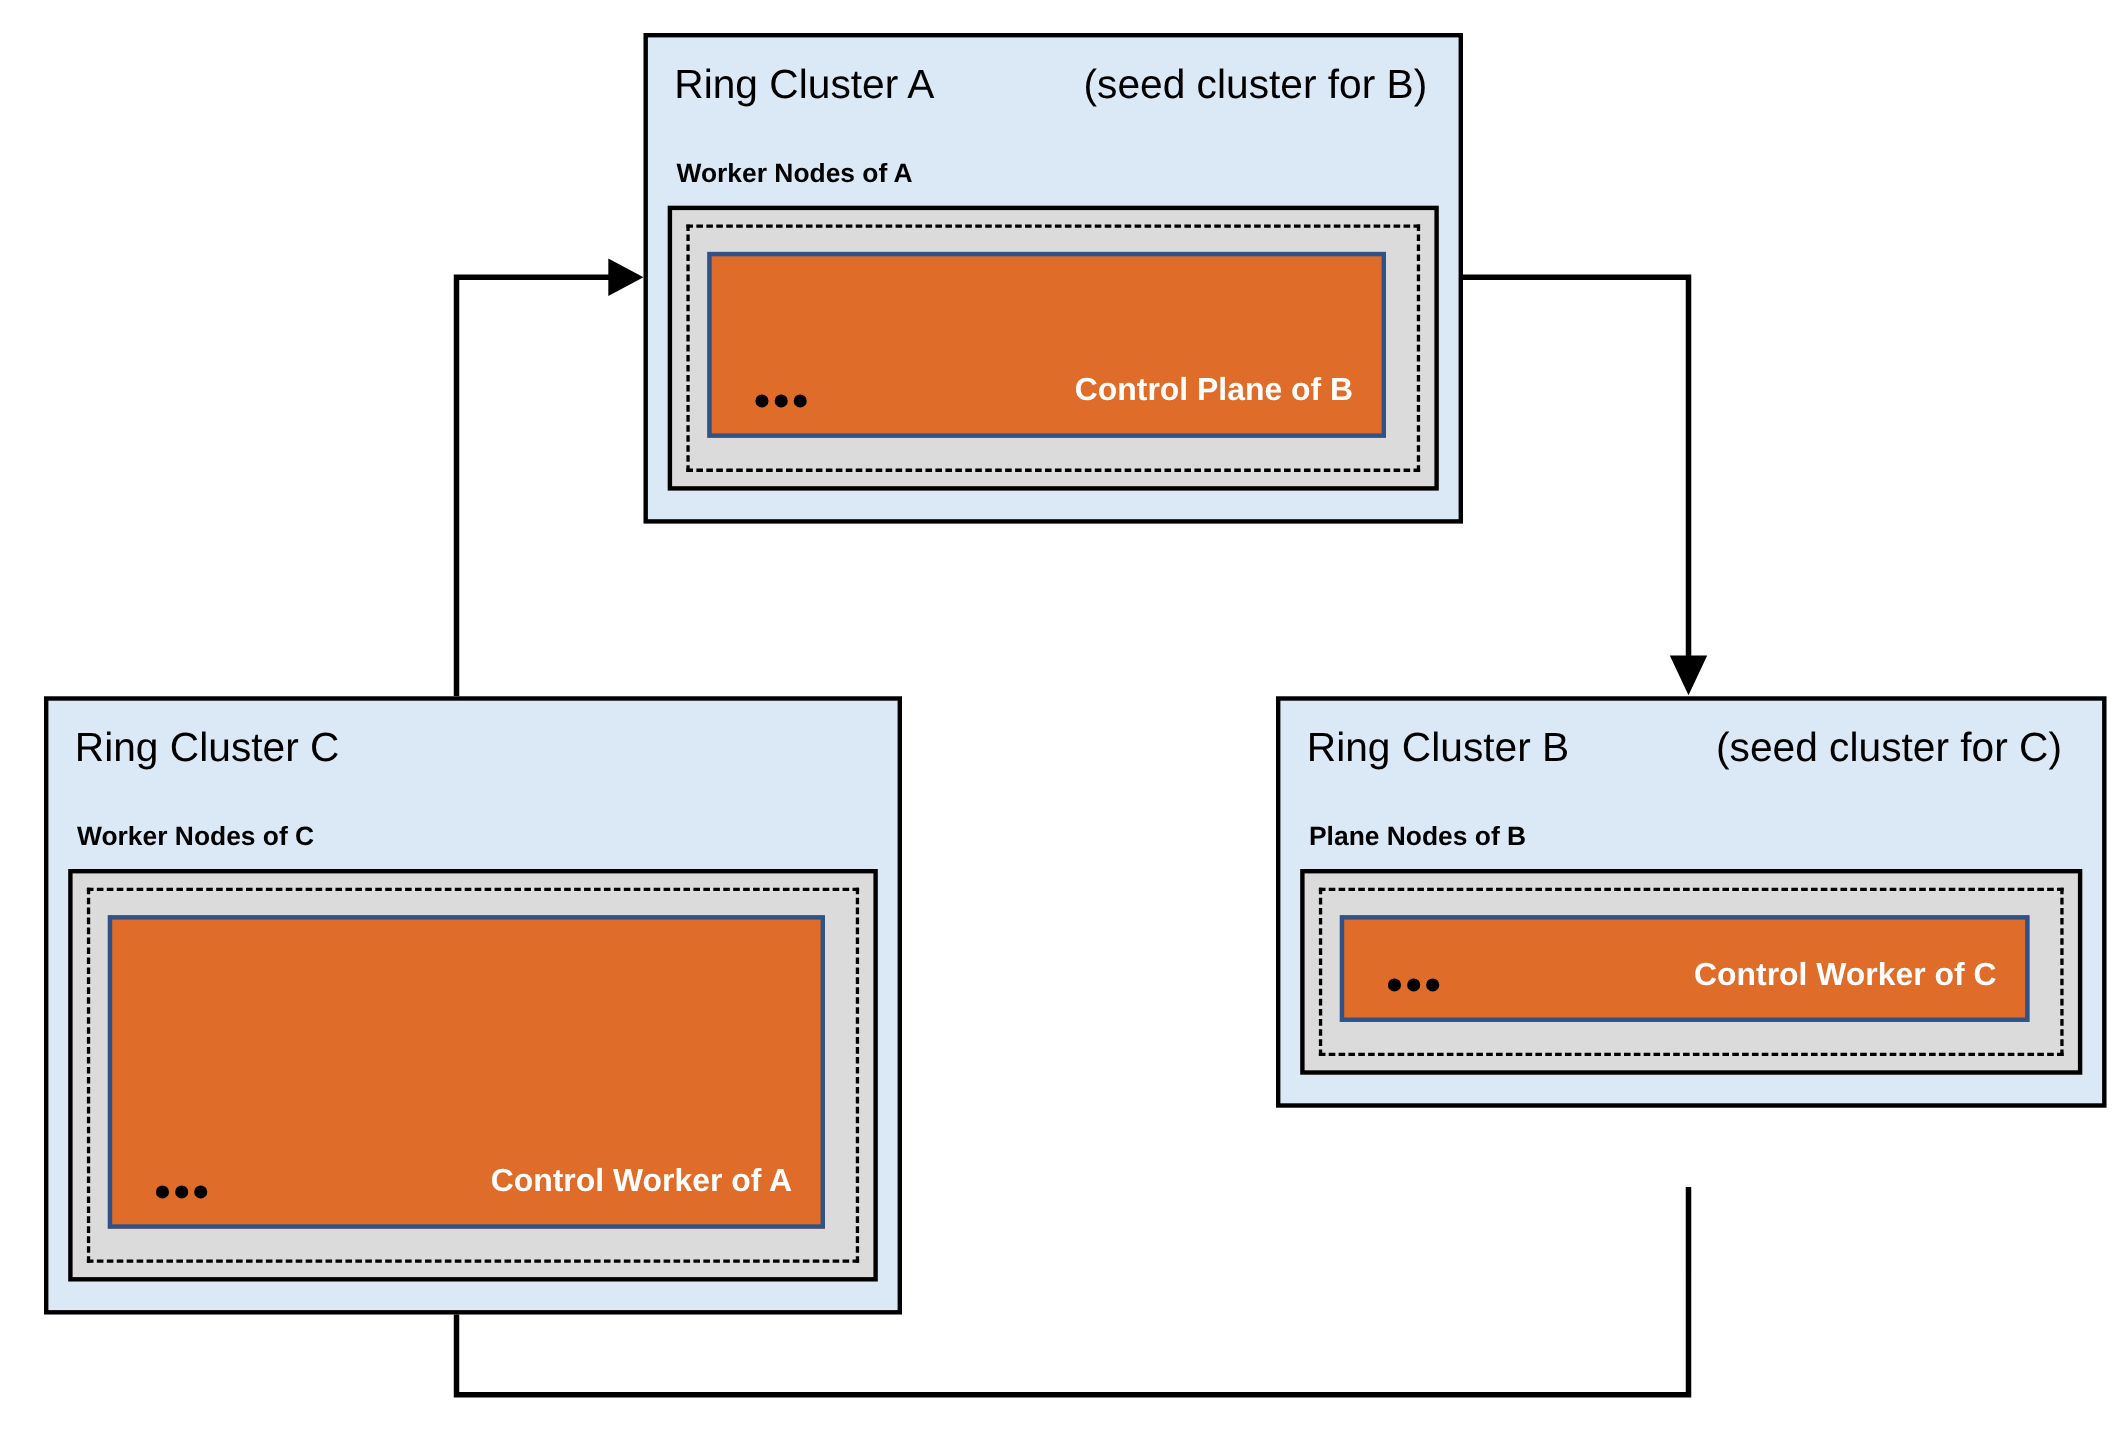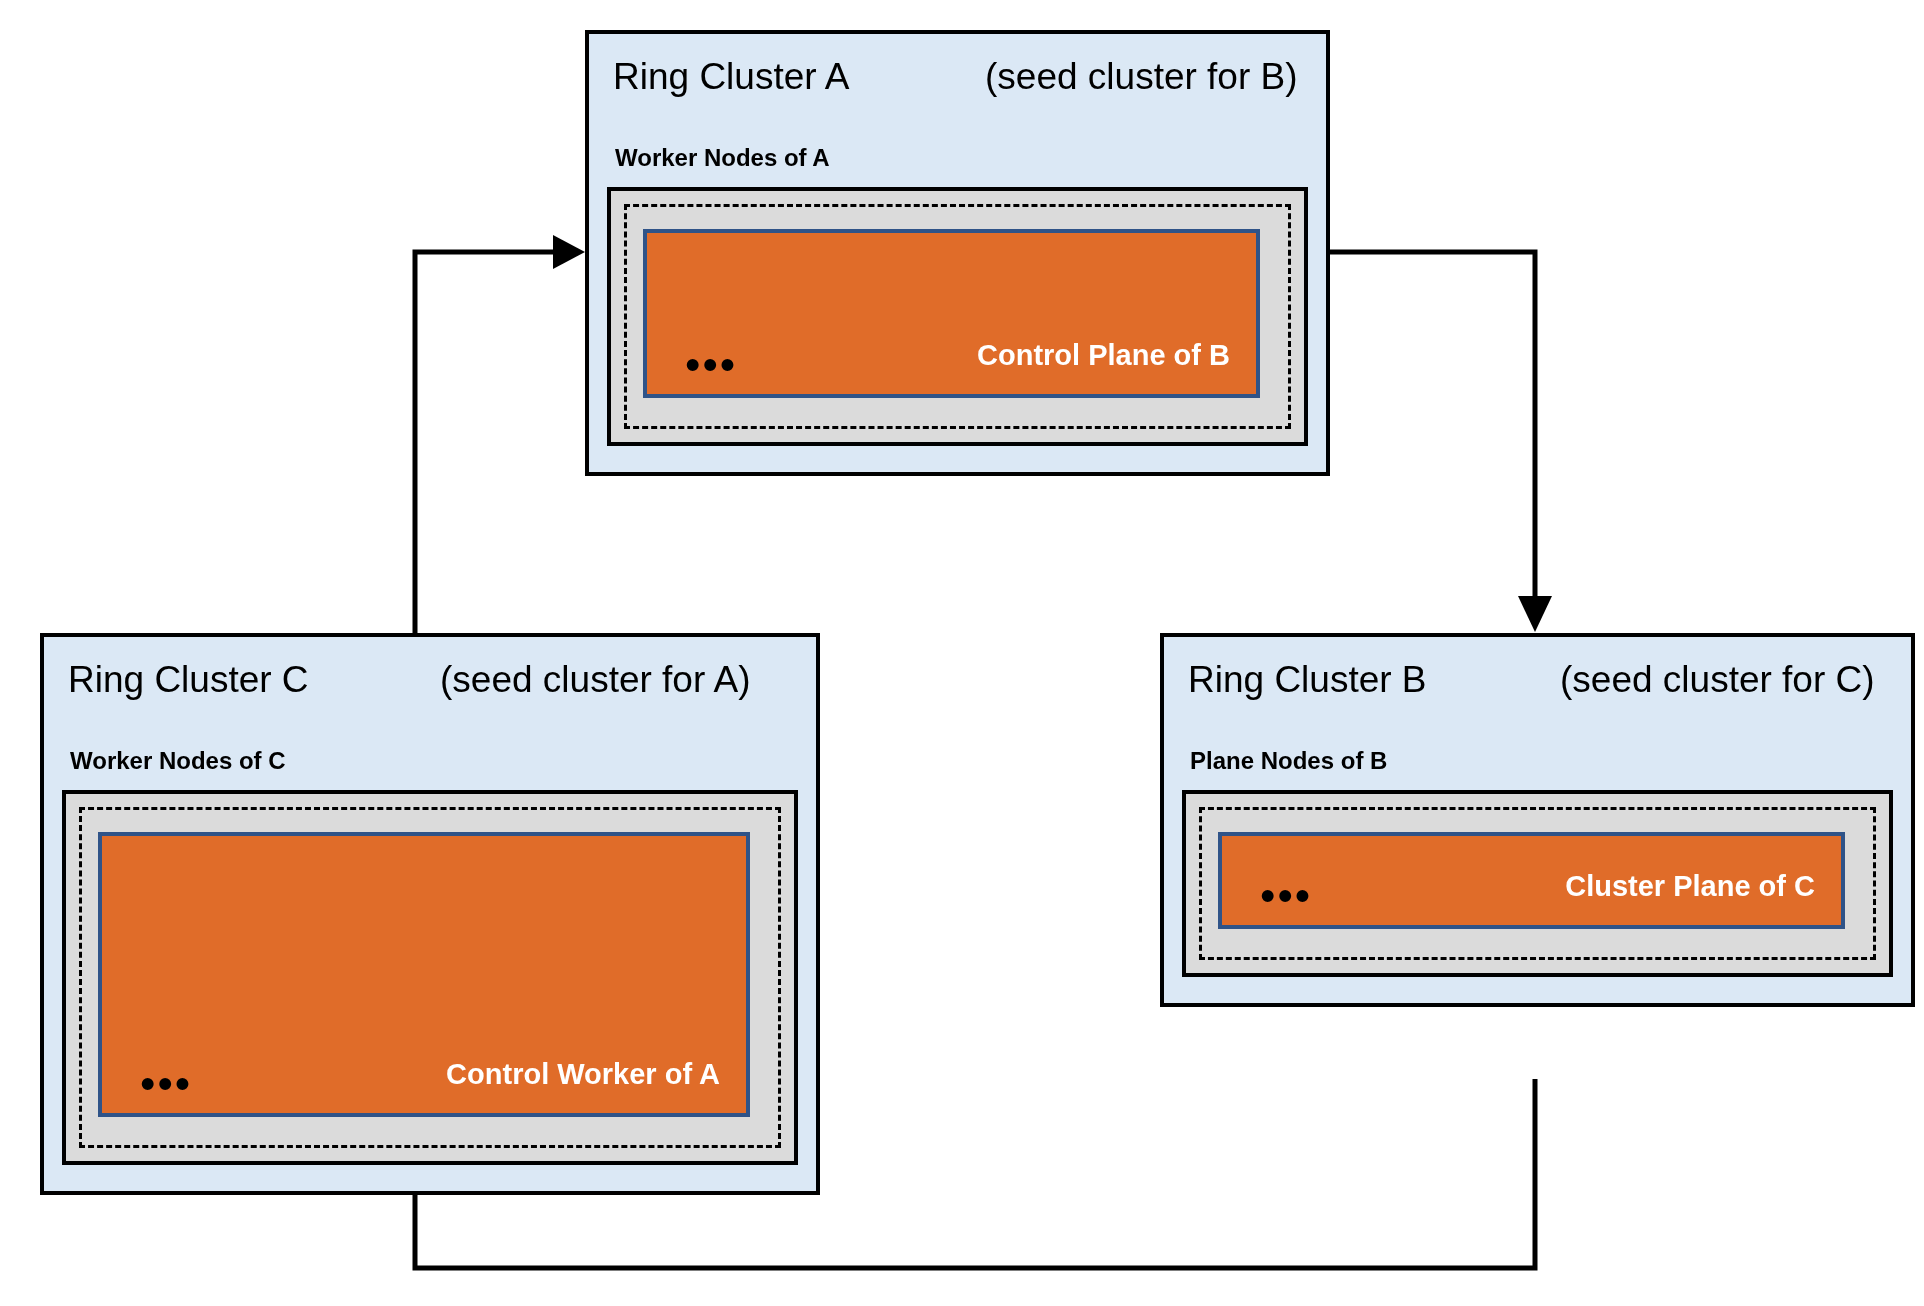--- a/index.html
+++ b/index.html
@@ -136,21 +136,20 @@
           <span class="dots">•••</span>
           <span class="cp-label">Control Plane of B</span>
         </div>
       </div>
     </div>
   </section>
 
   <section class="cluster pos-c">
     <div class="title-row">
       <span class="title-name">Ring Cluster C</span>
-      <span class="title-seed">(seed cluster for A)</span>
     </div>
     <div class="worker-label">Worker Nodes of C</div>
     <div class="worker-box">
       <div class="dashed-box">
         <div class="control-plane">
           <span class="dots">•••</span>
           <span class="cp-label">Control Worker of A</span>
         </div>
       </div>
     </div>
@@ -159,19 +158,19 @@
   <section class="cluster pos-b">
     <div class="title-row">
       <span class="title-name">Ring Cluster B</span>
       <span class="title-seed">(seed cluster for C)</span>
     </div>
     <div class="worker-label">Plane Nodes of B</div>
     <div class="worker-box">
       <div class="dashed-box">
         <div class="control-plane">
           <span class="dots">•••</span>
-          <span class="cp-label">Cluster Plane of C</span>
+          <span class="cp-label">Control Worker of C</span>
         </div>
       </div>
     </div>
   </section>
 
 </div>
 
 </body></html>

